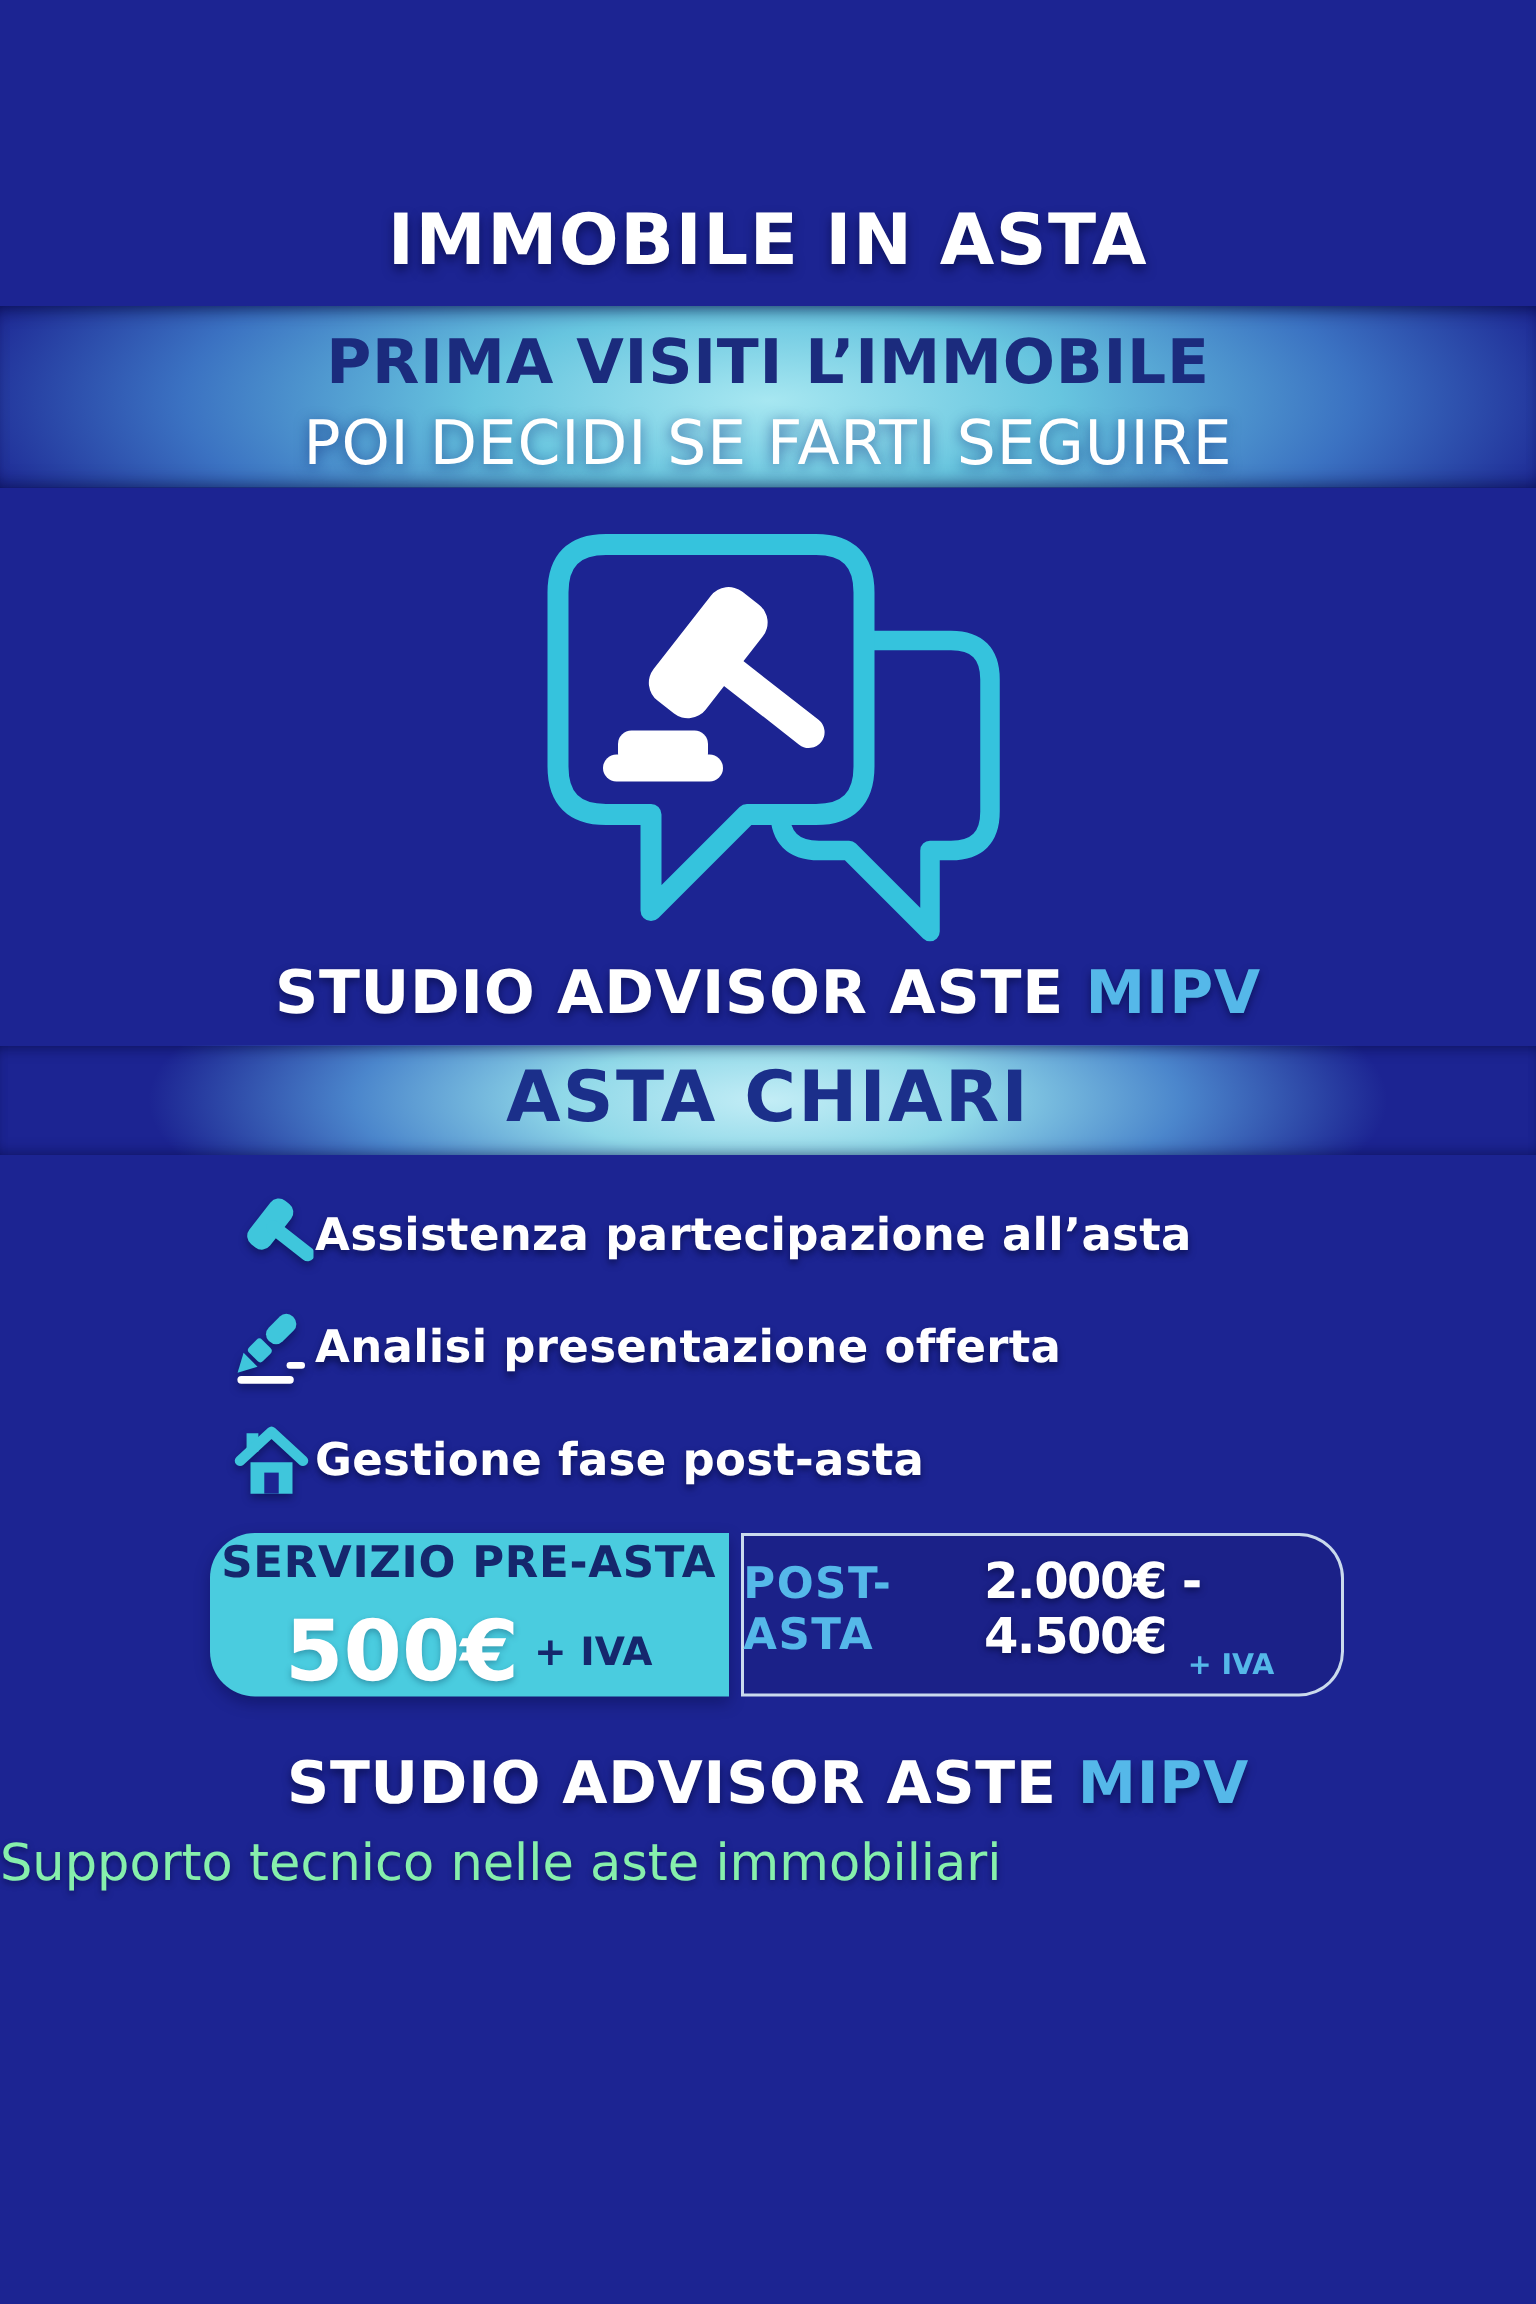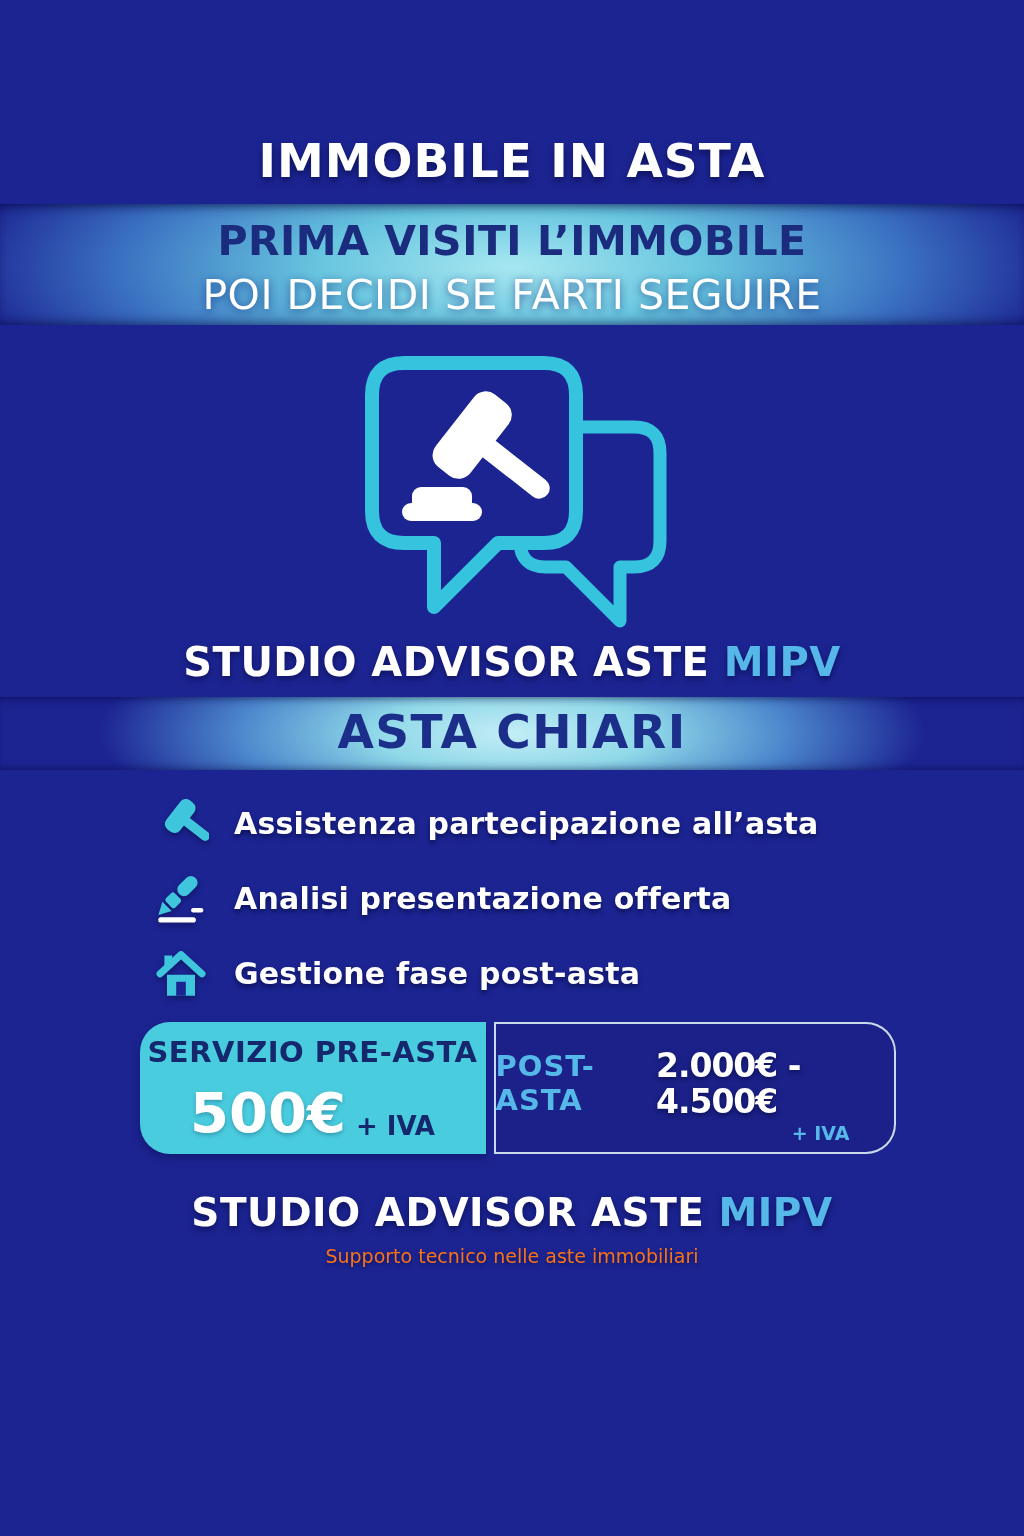--- a/index.html
+++ b/index.html
@@ -59,45 +59,44 @@
     background:radial-gradient(ellipse 42% 170% at 50% 50%, #c3edf6 0%, #8fd8e8 32%, #4b86cc 64%, rgba(31,42,151,0) 96%);
     box-shadow:inset 0 7px 10px -7px rgba(4,8,60,.8), inset 0 -7px 10px -7px rgba(4,8,60,.65);
   }
   .services{
     list-style:none;
     margin:24px 0 0;
     padding:0 0 0 152px;
   }
   .services li{
     display:flex;align-items:center;
-    gap:24px;
     margin-bottom:17px;
     min-height:56px;
   }
   .svc-icon{width:58px;height:58px;flex:0 0 58px;display:flex;align-items:center;justify-content:center;}
   .svc-icon svg{display:block;filter:drop-shadow(0 3px 3px rgba(2,6,50,.45));}
   .svc-label{
     font-size:30px;font-weight:bold;letter-spacing:.2px;
     color:#ffffff;
     text-shadow:0 3px 5px rgba(2,6,50,.6);
   }
   .pricing{
     margin:20px auto 0;
-    width:756px;height:132px;
+    width:756px;height:109px;
     display:flex;gap:8px;padding-left:11px;
   }
   .pre-box{
     flex:0 0 346px;
     background:#4accdf;
     border-radius:30px 0 0 30px;
     display:flex;flex-direction:column;align-items:center;justify-content:center;
     box-shadow:0 4px 10px rgba(2,6,50,.35);
   }
   .pre-label{font-size:29px;font-weight:bold;color:#15276d;letter-spacing:.5px;}
-  .pre-price-row{display:flex;align-items:flex-end;gap:10px;margin-top:16px;}
+  .pre-price-row{display:flex;align-items:center;gap:10px;margin-top:16px;}
   .pre-price{font-size:56px;font-weight:bold;color:#ffffff;line-height:1;text-shadow:0 2px 4px rgba(10,60,90,.35);}
   .pre-vat{font-size:26px;font-weight:bold;color:#15276d;}
   .post-box{
     position:relative;
     flex:1 1 auto;
     border:2px solid rgba(222,238,248,.9);
     border-radius:0 30px 30px 0;
     background:#1b2188;
     display:flex;flex-direction:row;align-items:center;justify-content:center;
     padding-bottom:10px;
@@ -107,23 +106,23 @@
   .post-vat{position:absolute;right:44px;bottom:8px;font-size:19px;font-weight:bold;color:#55b8e9;}
   .footer-brand{
     margin-top:36px;
     text-align:center;
     font-size:39px;font-weight:bold;letter-spacing:.5px;
     color:#ffffff;
     text-shadow:0 3px 6px rgba(2,6,50,.55);
   }
   .tagline{
     margin-top:10px;
-    text-align:center;
-    font-size:19px;font-weight:normal;
-    color:#f97316;
+    text-align:left;
+    font-size:34px;font-weight:normal;
+    color:#86efac;
     text-shadow:0 2px 4px rgba(2,6,50,.5);
   }
 </style>
 </head>
 <body>
 
 <div class="poster">
 
   <h1 class="page-title">IMMOBILE IN ASTA</h1>
 

